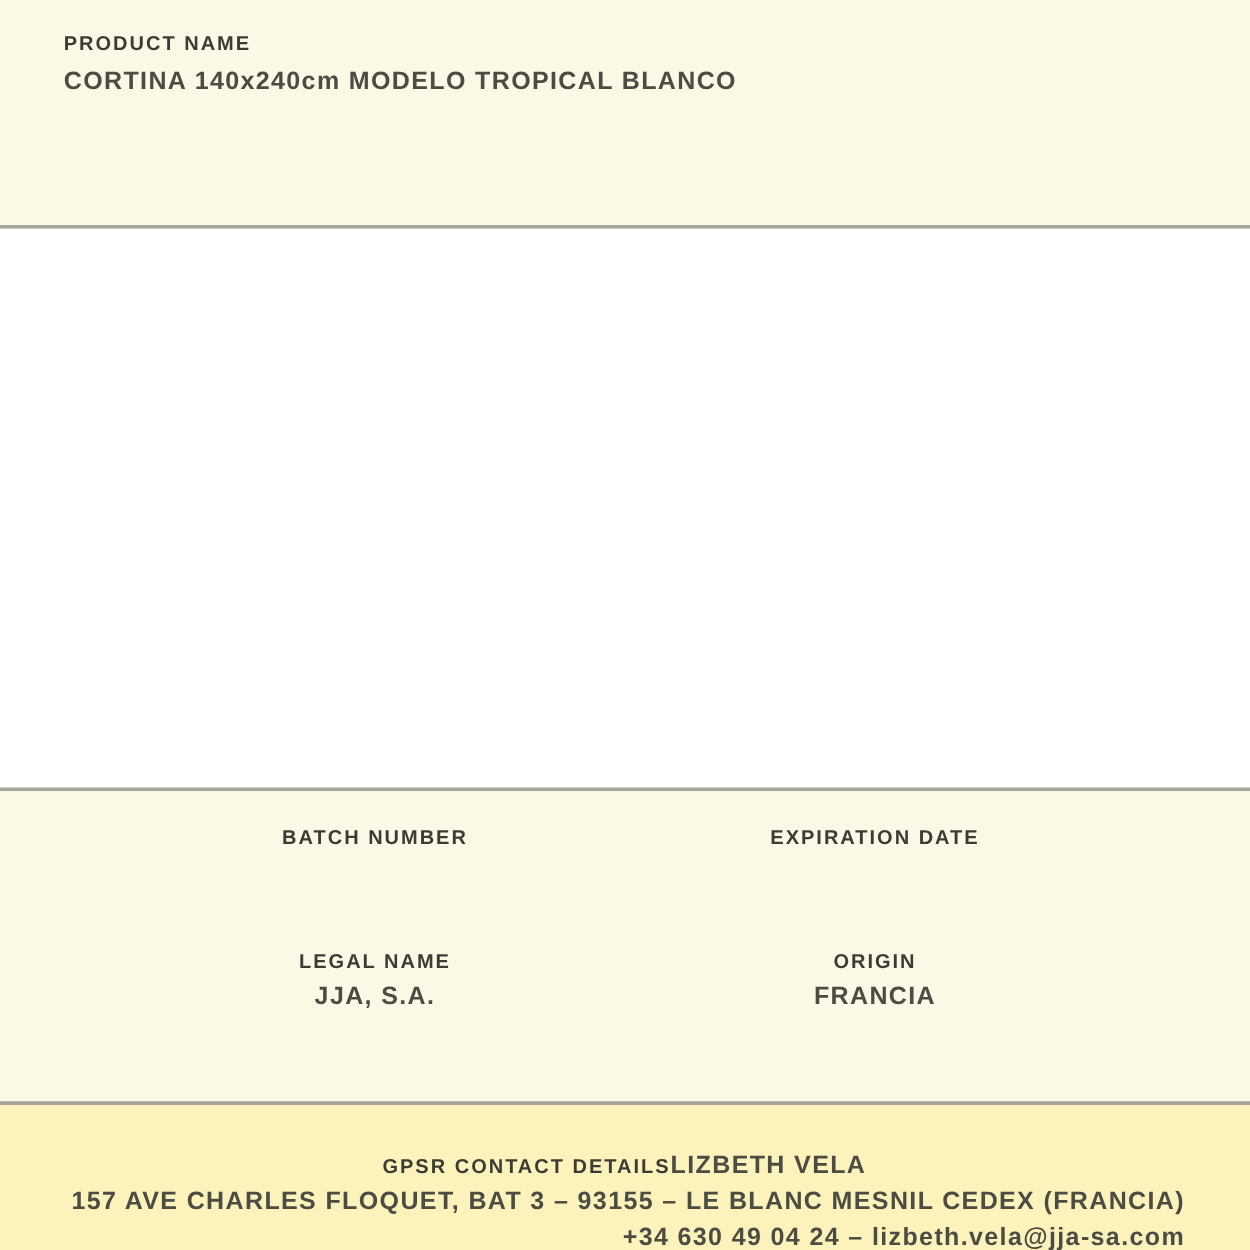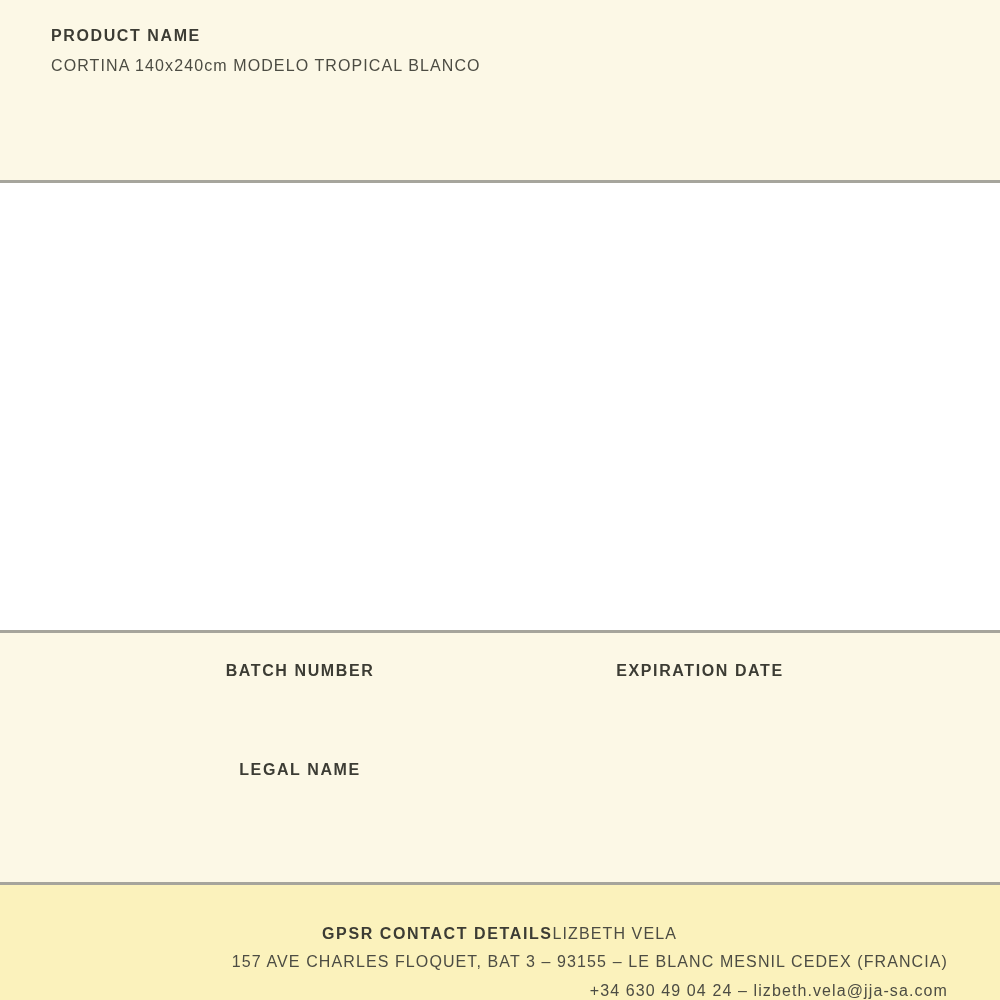--- a/index.html
+++ b/index.html
@@ -20,22 +20,22 @@
   .page { width: 1000px; height: 1000px; display: flex; flex-direction: column; }
 
   .label {
     font-size: 16px;
     font-weight: bold;
     letter-spacing: 1.6px;
     color: var(--label-text);
     line-height: 19px;
   }
   .value {
-    font-size: 16px;
-    font-weight: normal;
+    font-size: 20px;
+    font-weight: bold;
     letter-spacing: 1.1px;
     color: var(--value-text);
     line-height: 19px;
   }
 
   
   .header-section {
     height: 186px;
     background: var(--cream-bg);
     border-bottom: 3px solid var(--divider);
@@ -106,20 +106,25 @@
           <div class="value"></div>
         </div>
         <div class="details-col">
           <div class="label">EXPIRATION DATE</div>
           <div class="value"></div>
         </div>
       </div>
       <div class="details-row second">
         <div class="details-col">
           <div class="label">LEGAL NAME</div>
+          <div class="value">JJA, S.A.</div>
+        </div>
+        <div class="details-col">
+          <div class="label">ORIGIN</div>
+          <div class="value">FRANCIA</div>
         </div>
       </div>
     </div>
   </section>
 
   <footer class="contact-section">
     <div class="contact-top-row">
       <div class="label">GPSR CONTACT DETAILS</div>
       <div class="value">LIZBETH VELA</div>
     </div>

